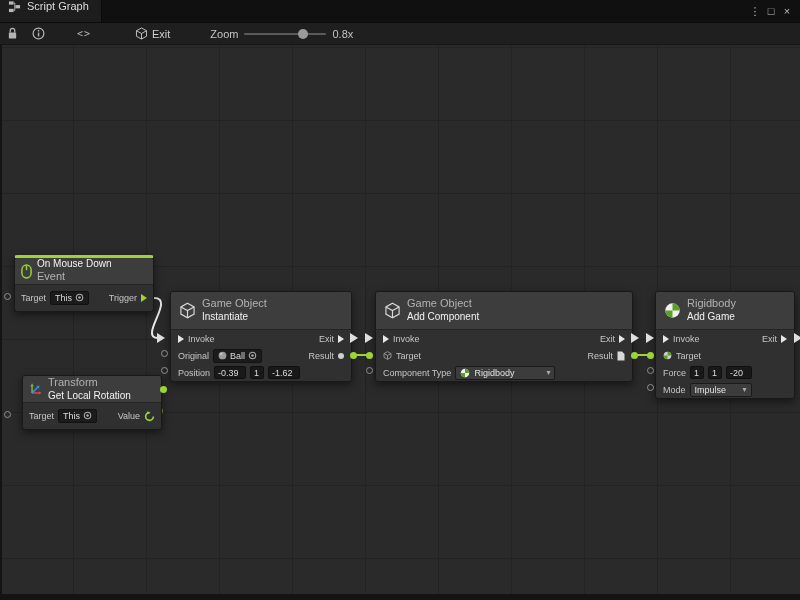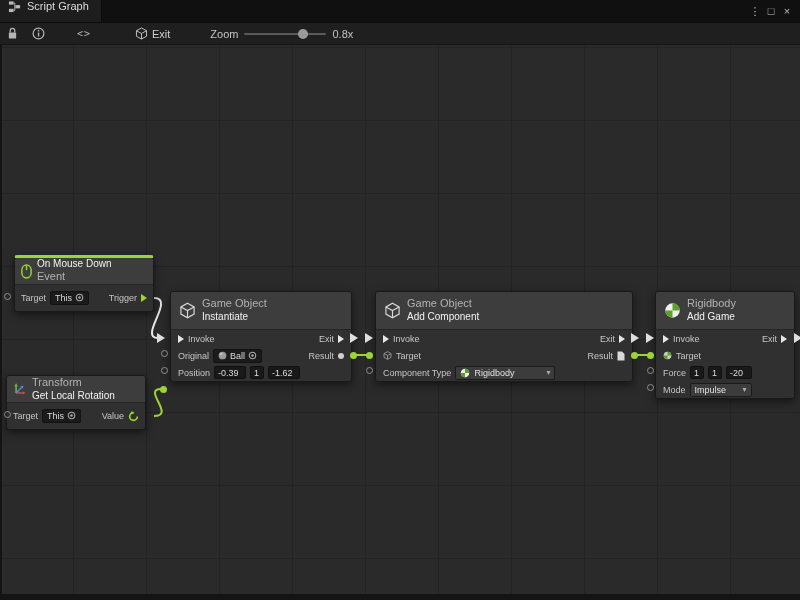--- a/index.html
+++ b/index.html
@@ -64,21 +64,21 @@
     display:inline-flex;gap:4px;align-items:center;color:#e2e2e2;height:14px}
   .dropdown .caret{margin-left:auto;color:#aaa}
   .arrow-r{width:0;height:0;border-top:4px solid transparent;border-bottom:4px solid transparent;
     border-left:6px solid #e6e6e6;display:inline-block}
   .arrow-r.green{border-left-color:#9CD336}
   .mini-dot{width:6px;height:6px;border-radius:50%;background:#cfcfcf;display:inline-block}
   .nicon{display:flex;align-items:center;justify-content:center}
 
   
   #node-omd{left:14px;top:210px;width:140px;border-top:3px solid #9CD336}
-  #node-glr{left:6px;top:330px;width:140px}
+  #node-glr{left:22px;top:330px;width:140px}
   #node-inst{left:170px;top:246px;width:182px}
   #node-addc{left:375px;top:246px;width:258px}
   #node-addf{left:655px;top:246px;width:140px}
 
   
   .ring{position:absolute;width:7px;height:7px;border:1.5px solid #8f8f8f;border-radius:50%}
   .gdot{position:absolute;width:7px;height:7px;border-radius:50%;background:#9CD336}
   .tri{position:absolute;width:0;height:0;border-top:5px solid transparent;
     border-bottom:5px solid transparent;border-left:8px solid #dedede}
   .glink{position:absolute;height:2px;background:#9CD336}

